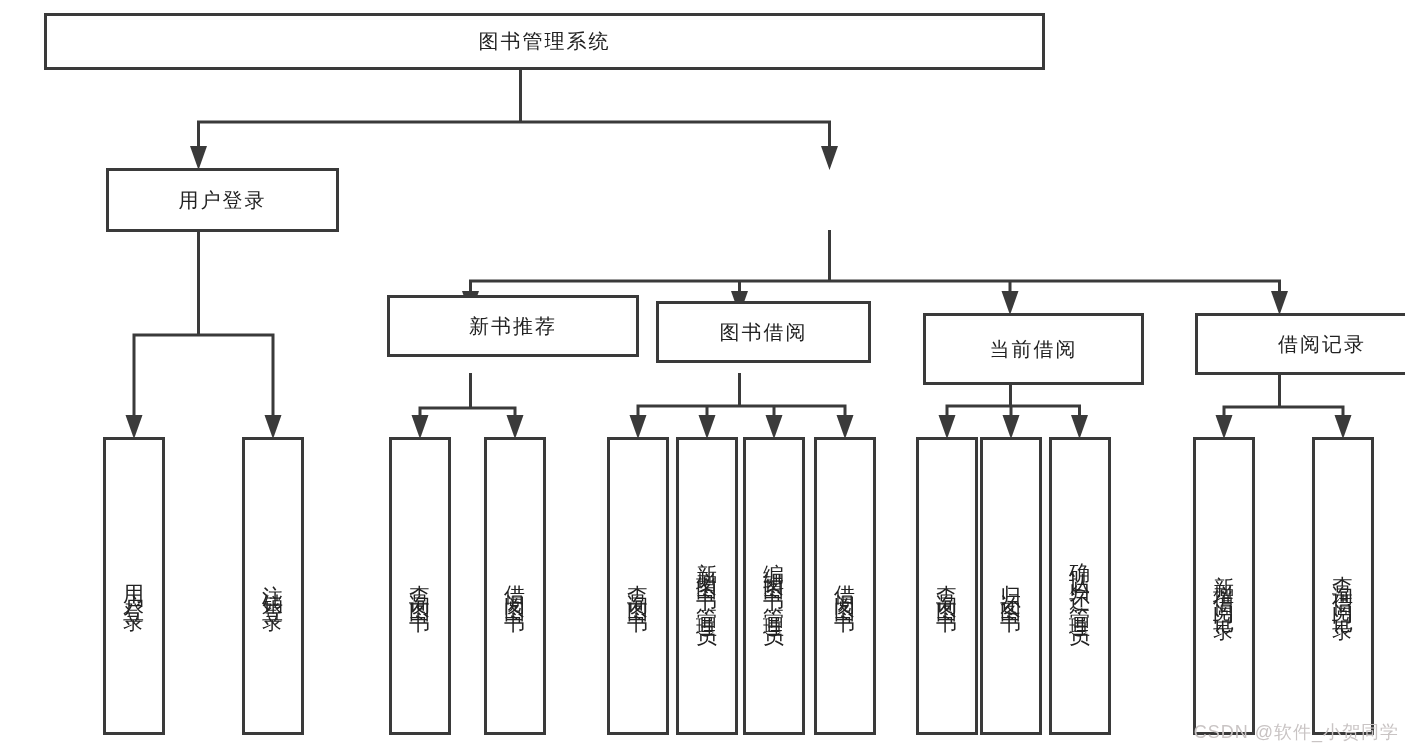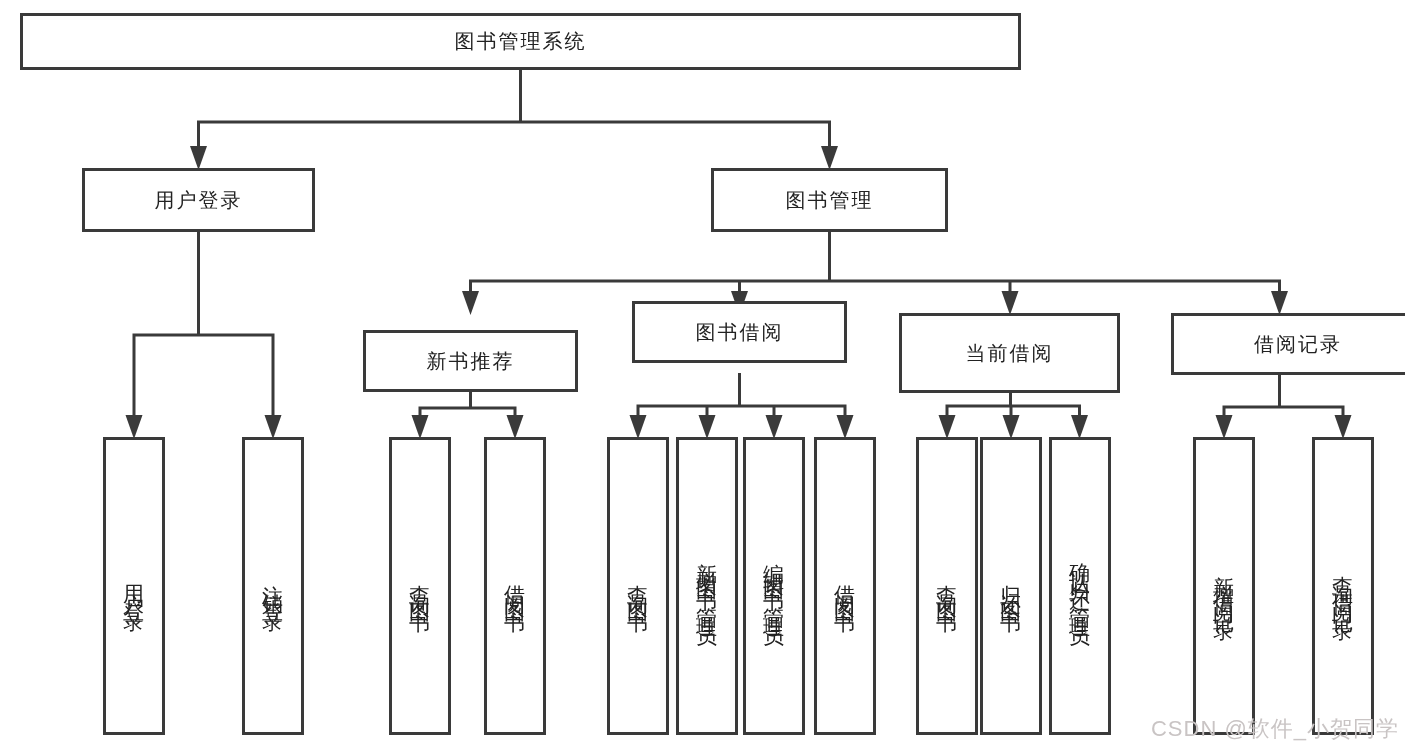--- a/index.html
+++ b/index.html
@@ -21,41 +21,42 @@
   .wires path{stroke:var(--line);stroke-width:3;fill:none;}
   .wires polygon{fill:var(--line);stroke:none;}
   .hbox{
     position:absolute;z-index:2;
     box-sizing:border-box;
     border:3px solid var(--line);
     background:#fff;
     display:flex;align-items:center;justify-content:center;
     font-size:20px;letter-spacing:2px;
     white-space:nowrap;
+    margin-left:24px;
   }
   .leaf{
     position:absolute;z-index:2;
     box-sizing:border-box;
     width:62px;height:298px;top:437px;
     border:3px solid var(--line);
     background:#fff;
     display:flex;align-items:center;justify-content:center;
   }
   .vtext{
     writing-mode:vertical-rl;
     text-orientation:mixed;
     font-size:21px;
     letter-spacing:9px;
     line-height:1;
     white-space:nowrap;
   }
   .watermark{
     position:absolute;z-index:5;
     right:6px;bottom:3px;
-    font-size:22px;
+    font-size:18px;
     color:var(--wm);
     letter-spacing:1px;
     white-space:nowrap;
   }
 </style>
 </head>
 <body>
 
 <div class="stage">
 
@@ -102,31 +103,28 @@
     </g>
   </svg>
 
   <div class="hbox" style="left:20px;top:13px;width:1001px;height:57px">
     <span>图书管理系统</span>
   </div>
 
   <div class="hbox" style="left:82px;top:168px;width:233px;height:64px">
     <span>用户登录</span>
   </div>
-  <div class="hbox" style="left:711px;top:168px;width:237px;height:64px">
-    <span>图书管理</span>
-  </div>
 
-  <div class="hbox" style="left:363px;top:330px;width:215px;height:62px">
+  <div class="hbox" style="left:363px;top:295px;width:252px;height:62px">
     <span>新书推荐</span>
   </div>
   <div class="hbox" style="left:632px;top:301px;width:215px;height:62px">
     <span>图书借阅</span>
   </div>
-  <div class="hbox" style="left:899px;top:313px;width:221px;height:80px">
+  <div class="hbox" style="left:899px;top:313px;width:221px;height:72px">
     <span>当前借阅</span>
   </div>
   <div class="hbox" style="left:1171px;top:313px;width:254px;height:62px">
     <span>借阅记录</span>
   </div>
 
   <div class="leaf" style="left:103px">
     <span class="vtext">用户登录</span>
   </div>
   <div class="leaf" style="left:242px">

